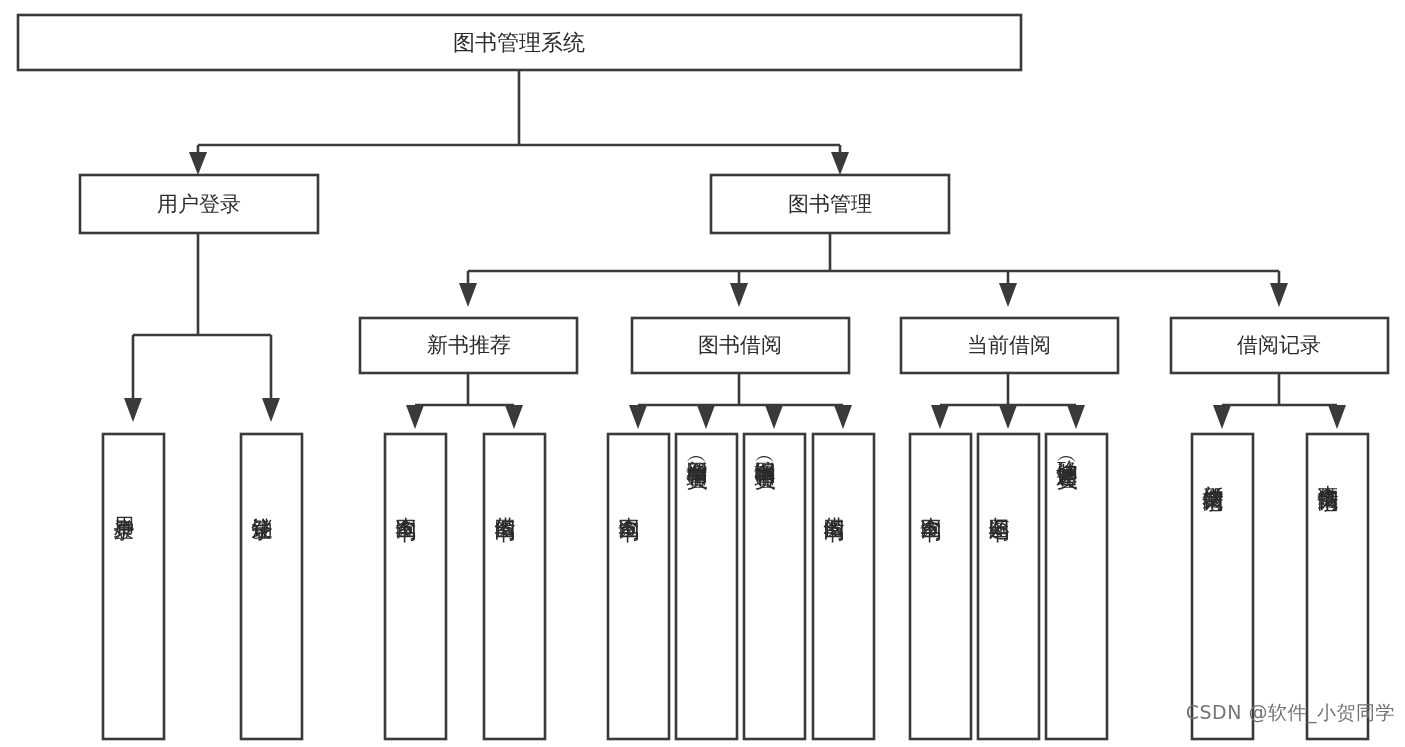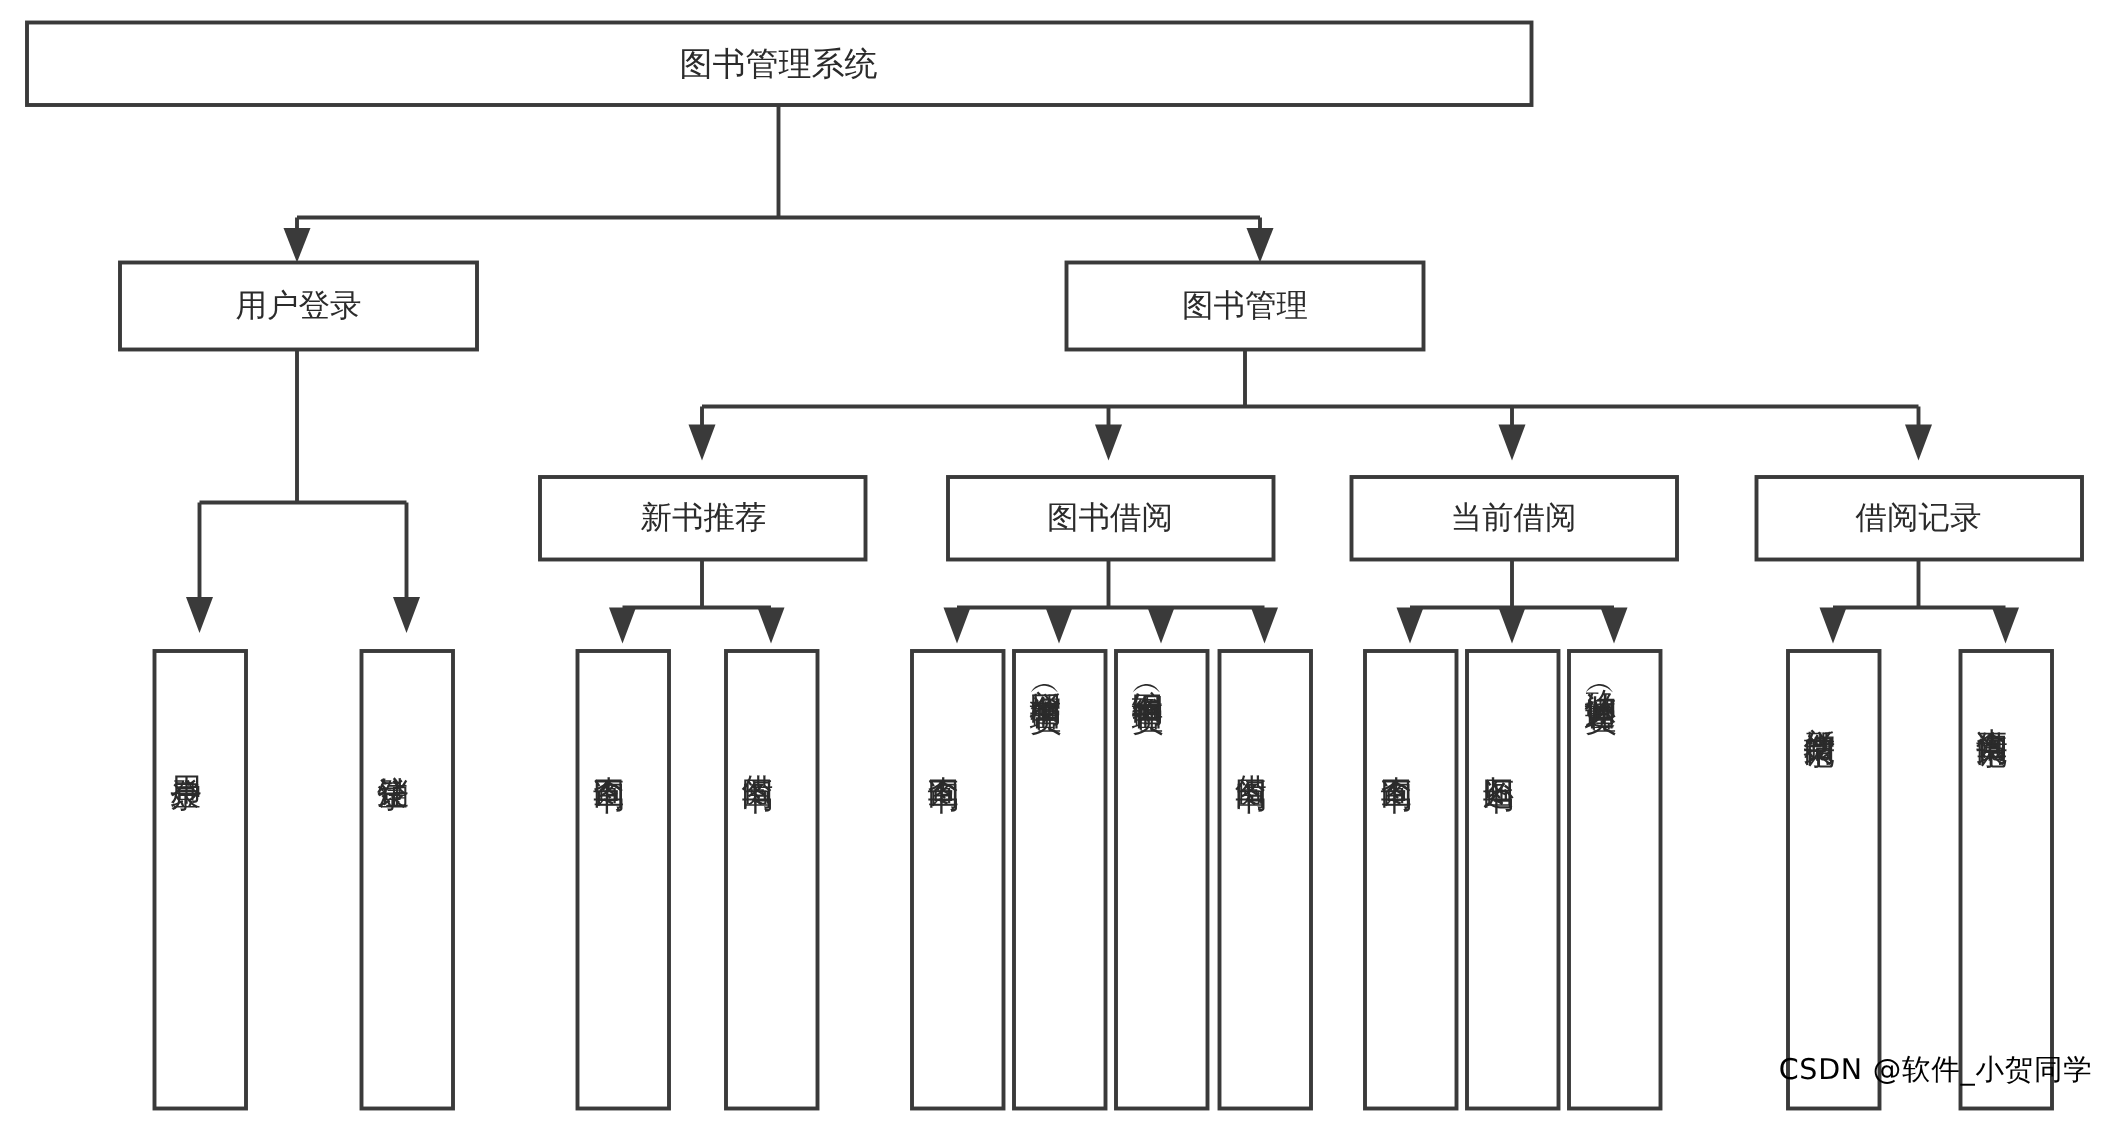--- a/index.html
+++ b/index.html
@@ -33,21 +33,21 @@
     letter-spacing:1.5px;
     white-space:nowrap;
     pointer-events:none;
   }
   .watermark{
     position:absolute;
     right:10px;
     bottom:6px;
     font-family:"DejaVu Sans","Liberation Sans",sans-serif;
     font-size:19px;
-    color:#000000;
+    color:#737373;
     letter-spacing:0.5px;
     white-space:nowrap;
     margin-top:20px;
   }
 </style>
 </head>
 <body>
 
 <div id="diagram-root">
 

